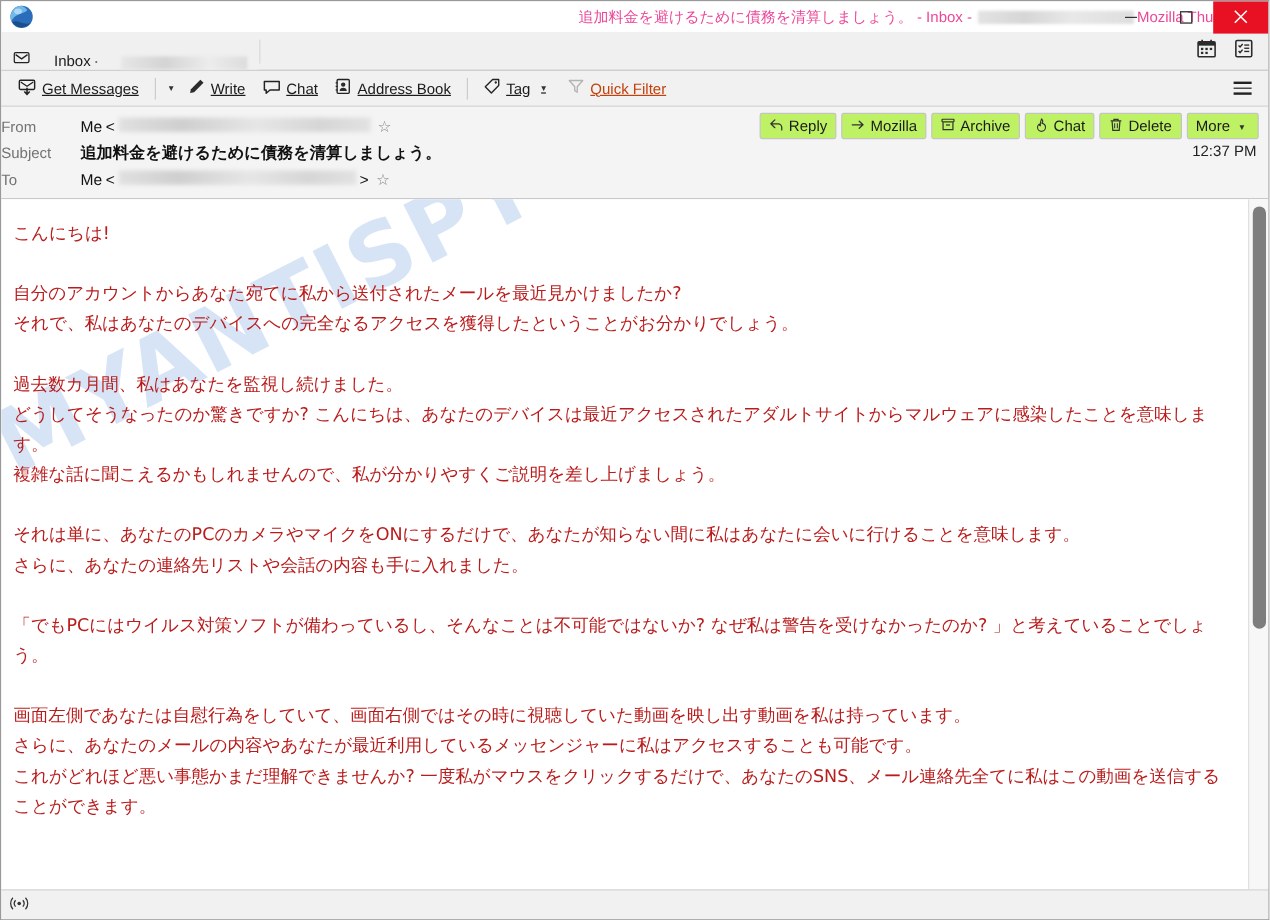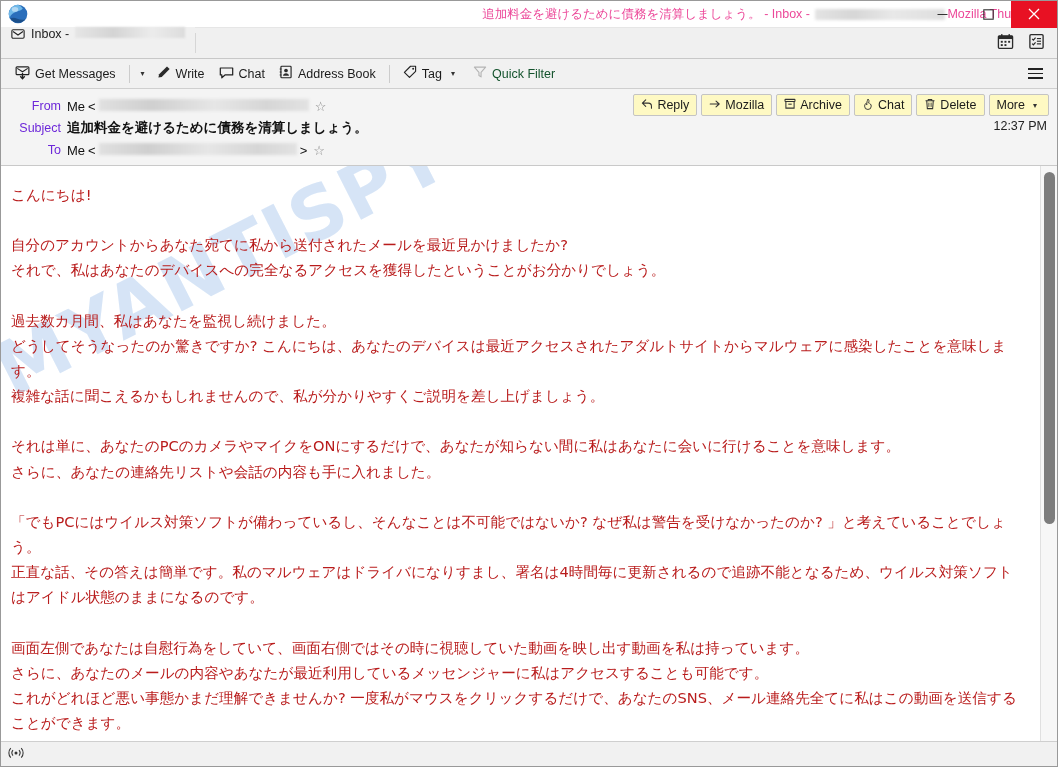--- a/index.html
+++ b/index.html
@@ -78,25 +78,25 @@
     background: #f0f0f0;
     display: flex;
     align-items: flex-end;
     flex: 0 0 31px;
     border-bottom: 1px solid #c8c8c8;
     position: relative;
   }
   .tab {
     height: 31px;
     display: flex;
-    align-items: flex-start;
+    align-items: flex-end;
     padding: 0 10px;
     font-size: 12.5px;
     color: #1a1a1a;
-    gap: 6px;
+    gap: 20px;
     position: relative;
     max-width: 215px;
   }
   .tab.inactive { background: #f0f0f0; }
   .tab.active {
     background: #ffffff;
     border-top: 2px solid #0a84ff;
     border-left: 1px solid #d0d0d0;
     border-right: 1px solid #d0d0d0;
   }
@@ -136,22 +136,23 @@
     flex: 0 0 30px;
     padding: 0 6px 0 8px;
     border-bottom: 1px solid #cfcfcf;
     gap: 2px;
   }
   .tbar-item {
     display: flex; align-items: center; gap: 5px;
     font-size: 12.5px; color: #1b1b1b;
     padding: 3px 6px;
     white-space: nowrap;
-  }
-  .tbar-item.disabled { color: #14532d; }
+    text-decoration: underline;
+  }
+  .tbar-item.disabled { color: #c2410c; }
   .tbar-caret { font-size: 8px; color: #333; padding: 0 4px; }
   .tbar-divider { width: 1px; height: 18px; background: #cccccc; margin: 0 5px; }
   .hamburger {
     margin-left: auto;
     display: flex; flex-direction: column; gap: 3px;
     padding: 6px 8px;
   }
   .hamburger span { display:block; width: 15px; height: 1.5px; background: #222; }
 
   
@@ -164,38 +165,37 @@
   }
   .hdr-actions {
     position: absolute;
     right: 8px; top: 5px;
     display: flex;
     gap: 4px;
   }
   .hdr-btn {
     display: flex; align-items: center; gap: 4px;
     font-size: 12.5px; color: #1b1b1b;
-    background: #fef9c3;
+    background: #bef264;
     border: 1px solid #c4c4c4;
     border-radius: 2px;
     padding: 2px 7px;
     height: 22px;
     white-space: nowrap;
   }
   .hdr-row {
     display: flex;
     align-items: center;
     font-size: 13px;
     height: 22px;
     padding-left: 0;
   }
   .hdr-label {
     width: 66px;
-    text-align: right;
-    color: #6d28d9;
+    color: #737373;
     font-size: 12.5px;
     padding-right: 6px;
     flex: 0 0 66px;
   }
   .hdr-value {
     color: #111;
     font-size: 13px;
     display: flex;
     align-items: flex-start;
     gap: 3px;
@@ -525,21 +525,20 @@
           <p>それで、私はあなたのデバイスへの完全なるアクセスを獲得したということがお分かりでしょう。</p>
           <p class="blank"></p>
           <p>過去数カ月間、私はあなたを監視し続けました。</p>
           <p>どうしてそうなったのか驚きですか? こんにちは、あなたのデバイスは最近アクセスされたアダルトサイトからマルウェアに感染したことを意味します。</p>
           <p>複雑な話に聞こえるかもしれませんので、私が分かりやすくご説明を差し上げましょう。</p>
           <p class="blank"></p>
           <p>それは単に、あなたのPCのカメラやマイクをONにするだけで、あなたが知らない間に私はあなたに会いに行けることを意味します。</p>
           <p>さらに、あなたの連絡先リストや会話の内容も手に入れました。</p>
           <p class="blank"></p>
           <p>「でもPCにはウイルス対策ソフトが備わっているし、そんなことは不可能ではないか? なぜ私は警告を受けなかったのか? 」と考えていることでしょう。</p>
-          <p>正直な話、その答えは簡単です。私のマルウェアはドライバになりすまし、署名は4時間毎に更新されるので追跡不能となるため、ウイルス対策ソフトはアイドル状態のままになるのです。</p>
           <p class="blank"></p>
           <p>画面左側であなたは自慰行為をしていて、画面右側ではその時に視聴していた動画を映し出す動画を私は持っています。</p>
           <p>さらに、あなたのメールの内容やあなたが最近利用しているメッセンジャーに私はアクセスすることも可能です。</p>
           <p>これがどれほど悪い事態かまだ理解できませんか? 一度私がマウスをクリックするだけで、あなたのSNS、メール連絡先全てに私はこの動画を送信することができます。</p>
           <p class="blank"></p>
         </div>
     </div>
     <div class="vscroll">
       <div class="thumb"></div>
     </div>

